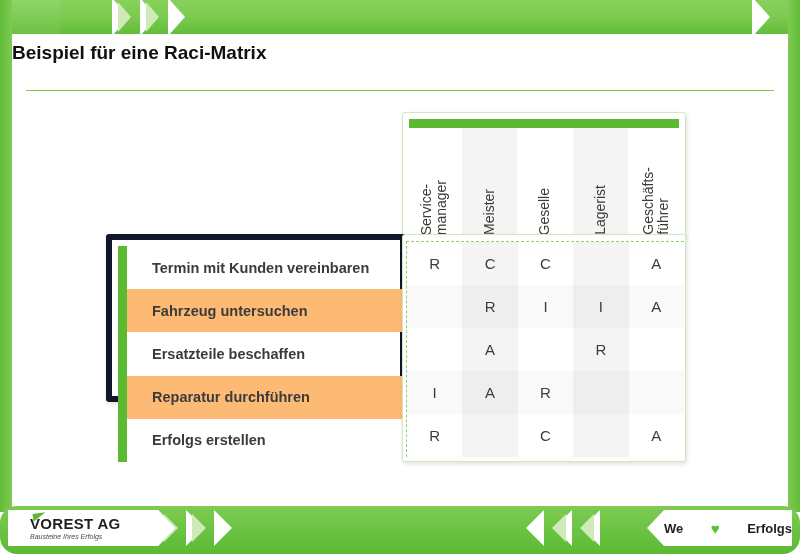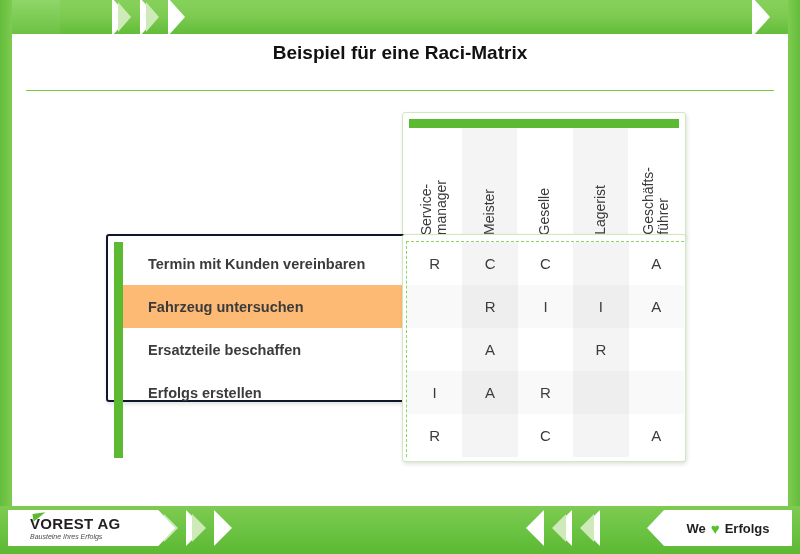--- a/index.html
+++ b/index.html
@@ -69,20 +69,21 @@
     position: absolute;
     right: 0; top: 0;
     width: 12px; height: 512px;
     background: linear-gradient(to left, #62bd3a 0%, #7ecb51 100%);
   }
   .bottom-band {
     position: absolute;
     left: 0; bottom: 0;
     width: 800px; height: 48px;
     background: linear-gradient(to bottom, #7ecb51 0%, #6bc343 50%, #5cb932 100%);
+    border-radius: 17px;
   }
 
   
   .logo-plate {
     position: absolute;
     left: 8px; bottom: 8px;
     width: 150px; height: 36px;
     background: #ffffff;
     display: flex;
     flex-direction: column;
@@ -131,21 +132,21 @@
   }
 
   
   .learn-plate {
     position: absolute;
     right: 8px; bottom: 8px;
     width: 128px; height: 36px;
     background: #ffffff;
     display: flex;
     align-items: center;
-    justify-content: center;
+    justify-content: space-between;
     gap: 5px;
     box-sizing: border-box;
   }
   .learn-plate:before {
     content: "";
     position: absolute;
     left: -17px; top: 0;
     width: 0; height: 0;
     border-top: 18px solid transparent;
     border-bottom: 18px solid transparent;
@@ -167,21 +168,21 @@
     width: 0; height: 0;
     border-top: 18px solid transparent;
     border-bottom: 18px solid transparent;
   }
 
   
   .title {
     position: absolute;
     left: 12px; top: 42px;
     width: 776px;
-    text-align: center;
+    text-align: left;
     font-size: 19px;
     font-weight: bold;
     color: #111111;
   }
   .title-rule {
     position: absolute;
     left: 26px; top: 90px;
     width: 748px; height: 1px;
     background: #7ac943;
   }
@@ -235,21 +236,21 @@
     line-height: 1.08;
     padding-bottom: 4px;
   }
 
   
   .rowlabel-card {
     position: absolute;
     left: 0; top: 122px;
     width: 300px; height: 168px;
     background: #ffffff;
-    border: 2px solid #0f172a;
+    border: 6px solid #0f172a;
     border-radius: 3px;
     box-sizing: border-box;
     padding: 3px;
     box-shadow: 1px 2px 4px rgba(0,0,0,0.13);
     text-align: right;
   }
   .rowlabel-bar {
     position: absolute;
     left: 6px; top: 6px;
     width: 9px; height: 216px;
@@ -354,20 +355,21 @@
           </div>
         </div>
     </div>
 
     <div class="rowlabel-card">
       <div class="rowlabel-bar"></div>
       <div class="rowlabel-stack" id="rowlabel-stack">
           <div class="rowlabel-cell">Termin mit Kunden vereinbaren</div>
           <div class="rowlabel-cell shaded">Fahrzeug untersuchen</div>
           <div class="rowlabel-cell">Ersatzteile beschaffen</div>
+          <div class="rowlabel-cell shaded">Reparatur durchführen</div>
           <div class="rowlabel-cell">Erfolgs erstellen</div>
         </div>
     </div>
 
     <div class="body-card">
       <div class="body-grid" id="body-grid">
           <div class="body-col">
             <div class="body-cell">R</div>
             <div class="body-cell shaded"></div>
             <div class="body-cell"></div>

